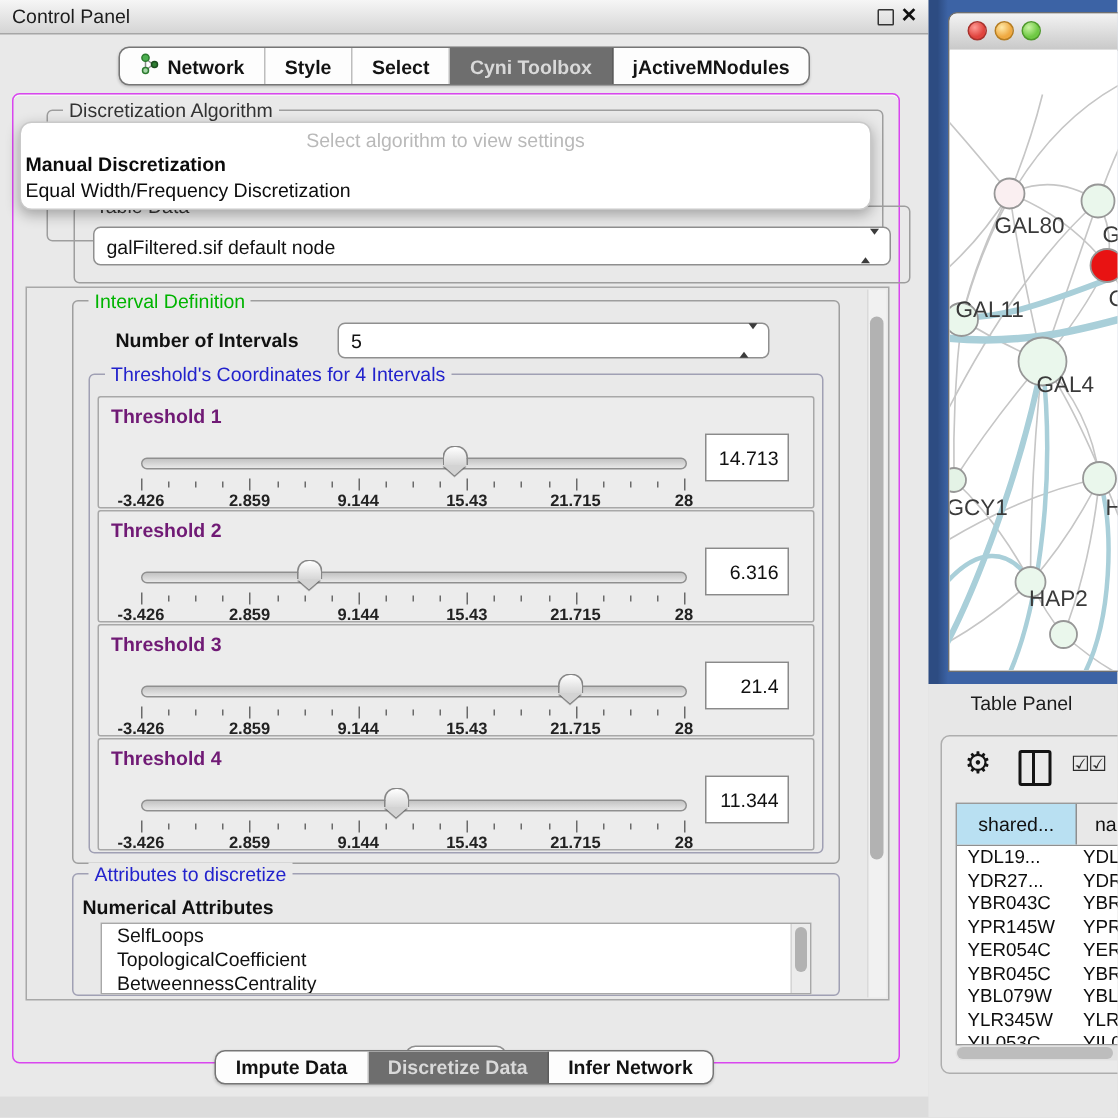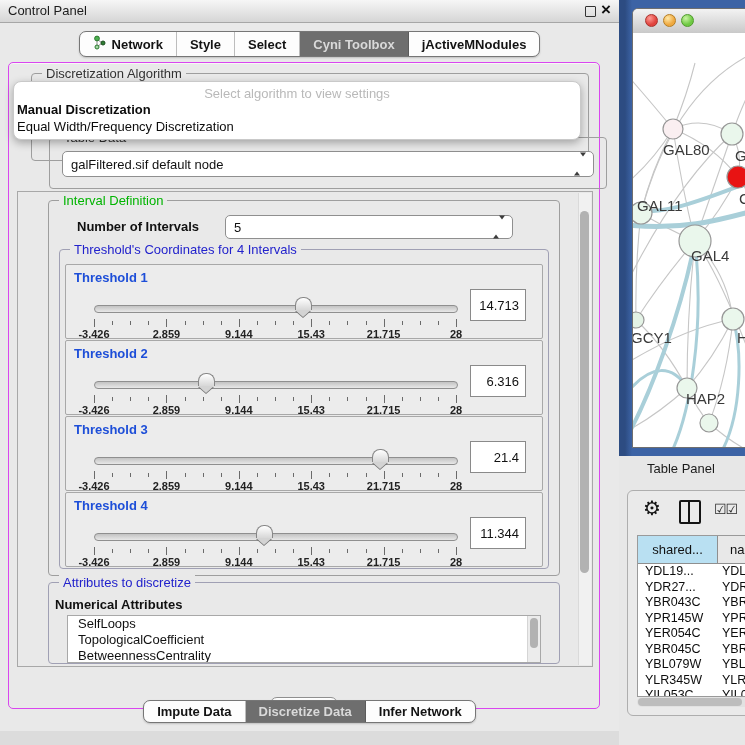--- a/index.html
+++ b/index.html
@@ -52,21 +52,21 @@
     border:1px solid #a8a8a8;background:#e9e9e9;overflow:hidden;}
   .vscroll{position:absolute;right:1px;top:1px;width:12px;height:472px;background:#f1f1f1;
     border-left:1px solid #dadada;}
   .vthumb{position:absolute;left:1px;width:9px;border-radius:5px;background:#b2b2b2;}
 
   .bold-label{font-weight:700;font-size:13px;color:#111;position:absolute;white-space:nowrap;}
 
   
   .t-box{position:absolute;left:5px;width:476px;height:73px;border:1px solid #a8a8a8;
     background:#ececec;border-radius:2px;}
-  .t-title{position:absolute;left:8px;top:5px;font-size:13px;font-weight:700;color:#1d4ed8;}
+  .t-title{position:absolute;left:8px;top:5px;font-size:13px;font-weight:700;color:#701a75;}
   .slider-area{position:absolute;left:28px;top:32px;width:362px;height:40px;}
   .track{position:absolute;left:0;top:8px;width:100%;height:6px;border:1px solid #8f8f8f;
     border-radius:4px;background:linear-gradient(#c3c3c3,#e8e8e8);}
   .thumb{position:absolute;top:0;width:15px;height:12px;margin-left:-8px;
     background:linear-gradient(#ffffff,#d7d7d7);border:1px solid #868686;border-bottom:none;
     border-radius:8px 8px 0 0;z-index:3;}
   .thumb::after{content:"";position:absolute;left:-1px;top:12px;width:0;height:0;
     border-left:8px solid transparent;border-right:8px solid transparent;border-top:7px solid #d3d3d3;
     filter:drop-shadow(0 1px 0 rgba(100,100,100,.9));}
   .ticks{position:absolute;left:0;top:22px;width:100%;height:8px;}

